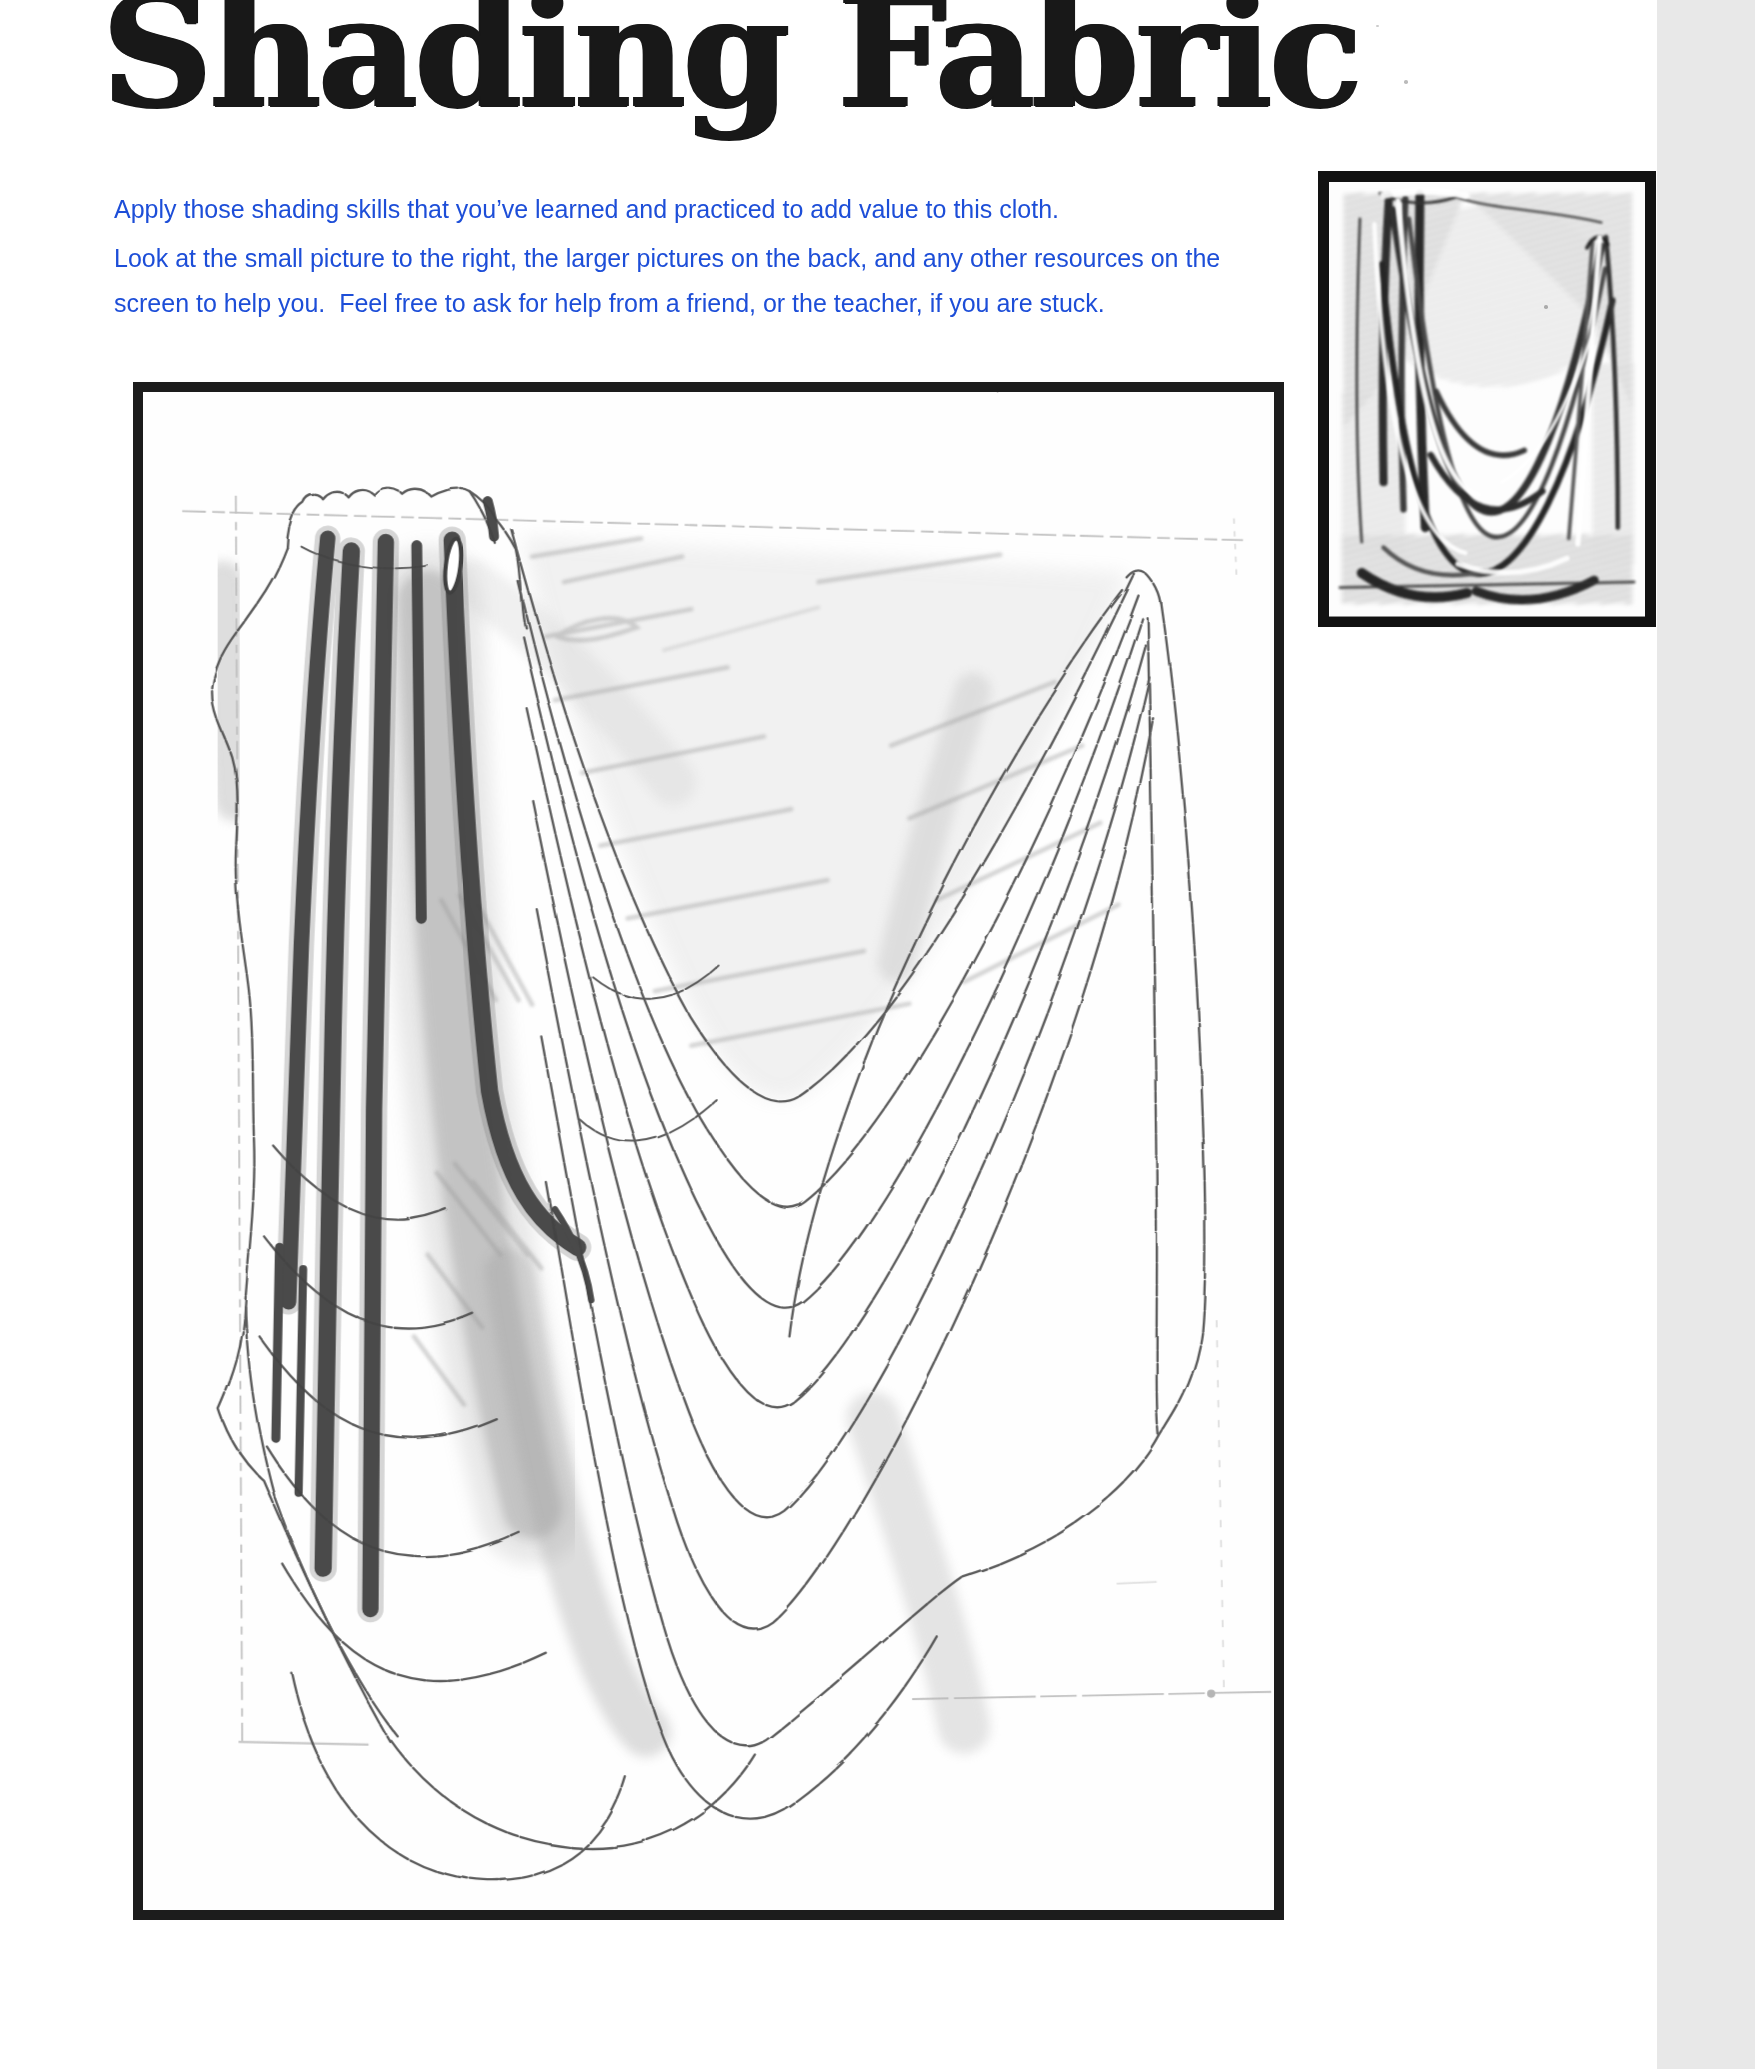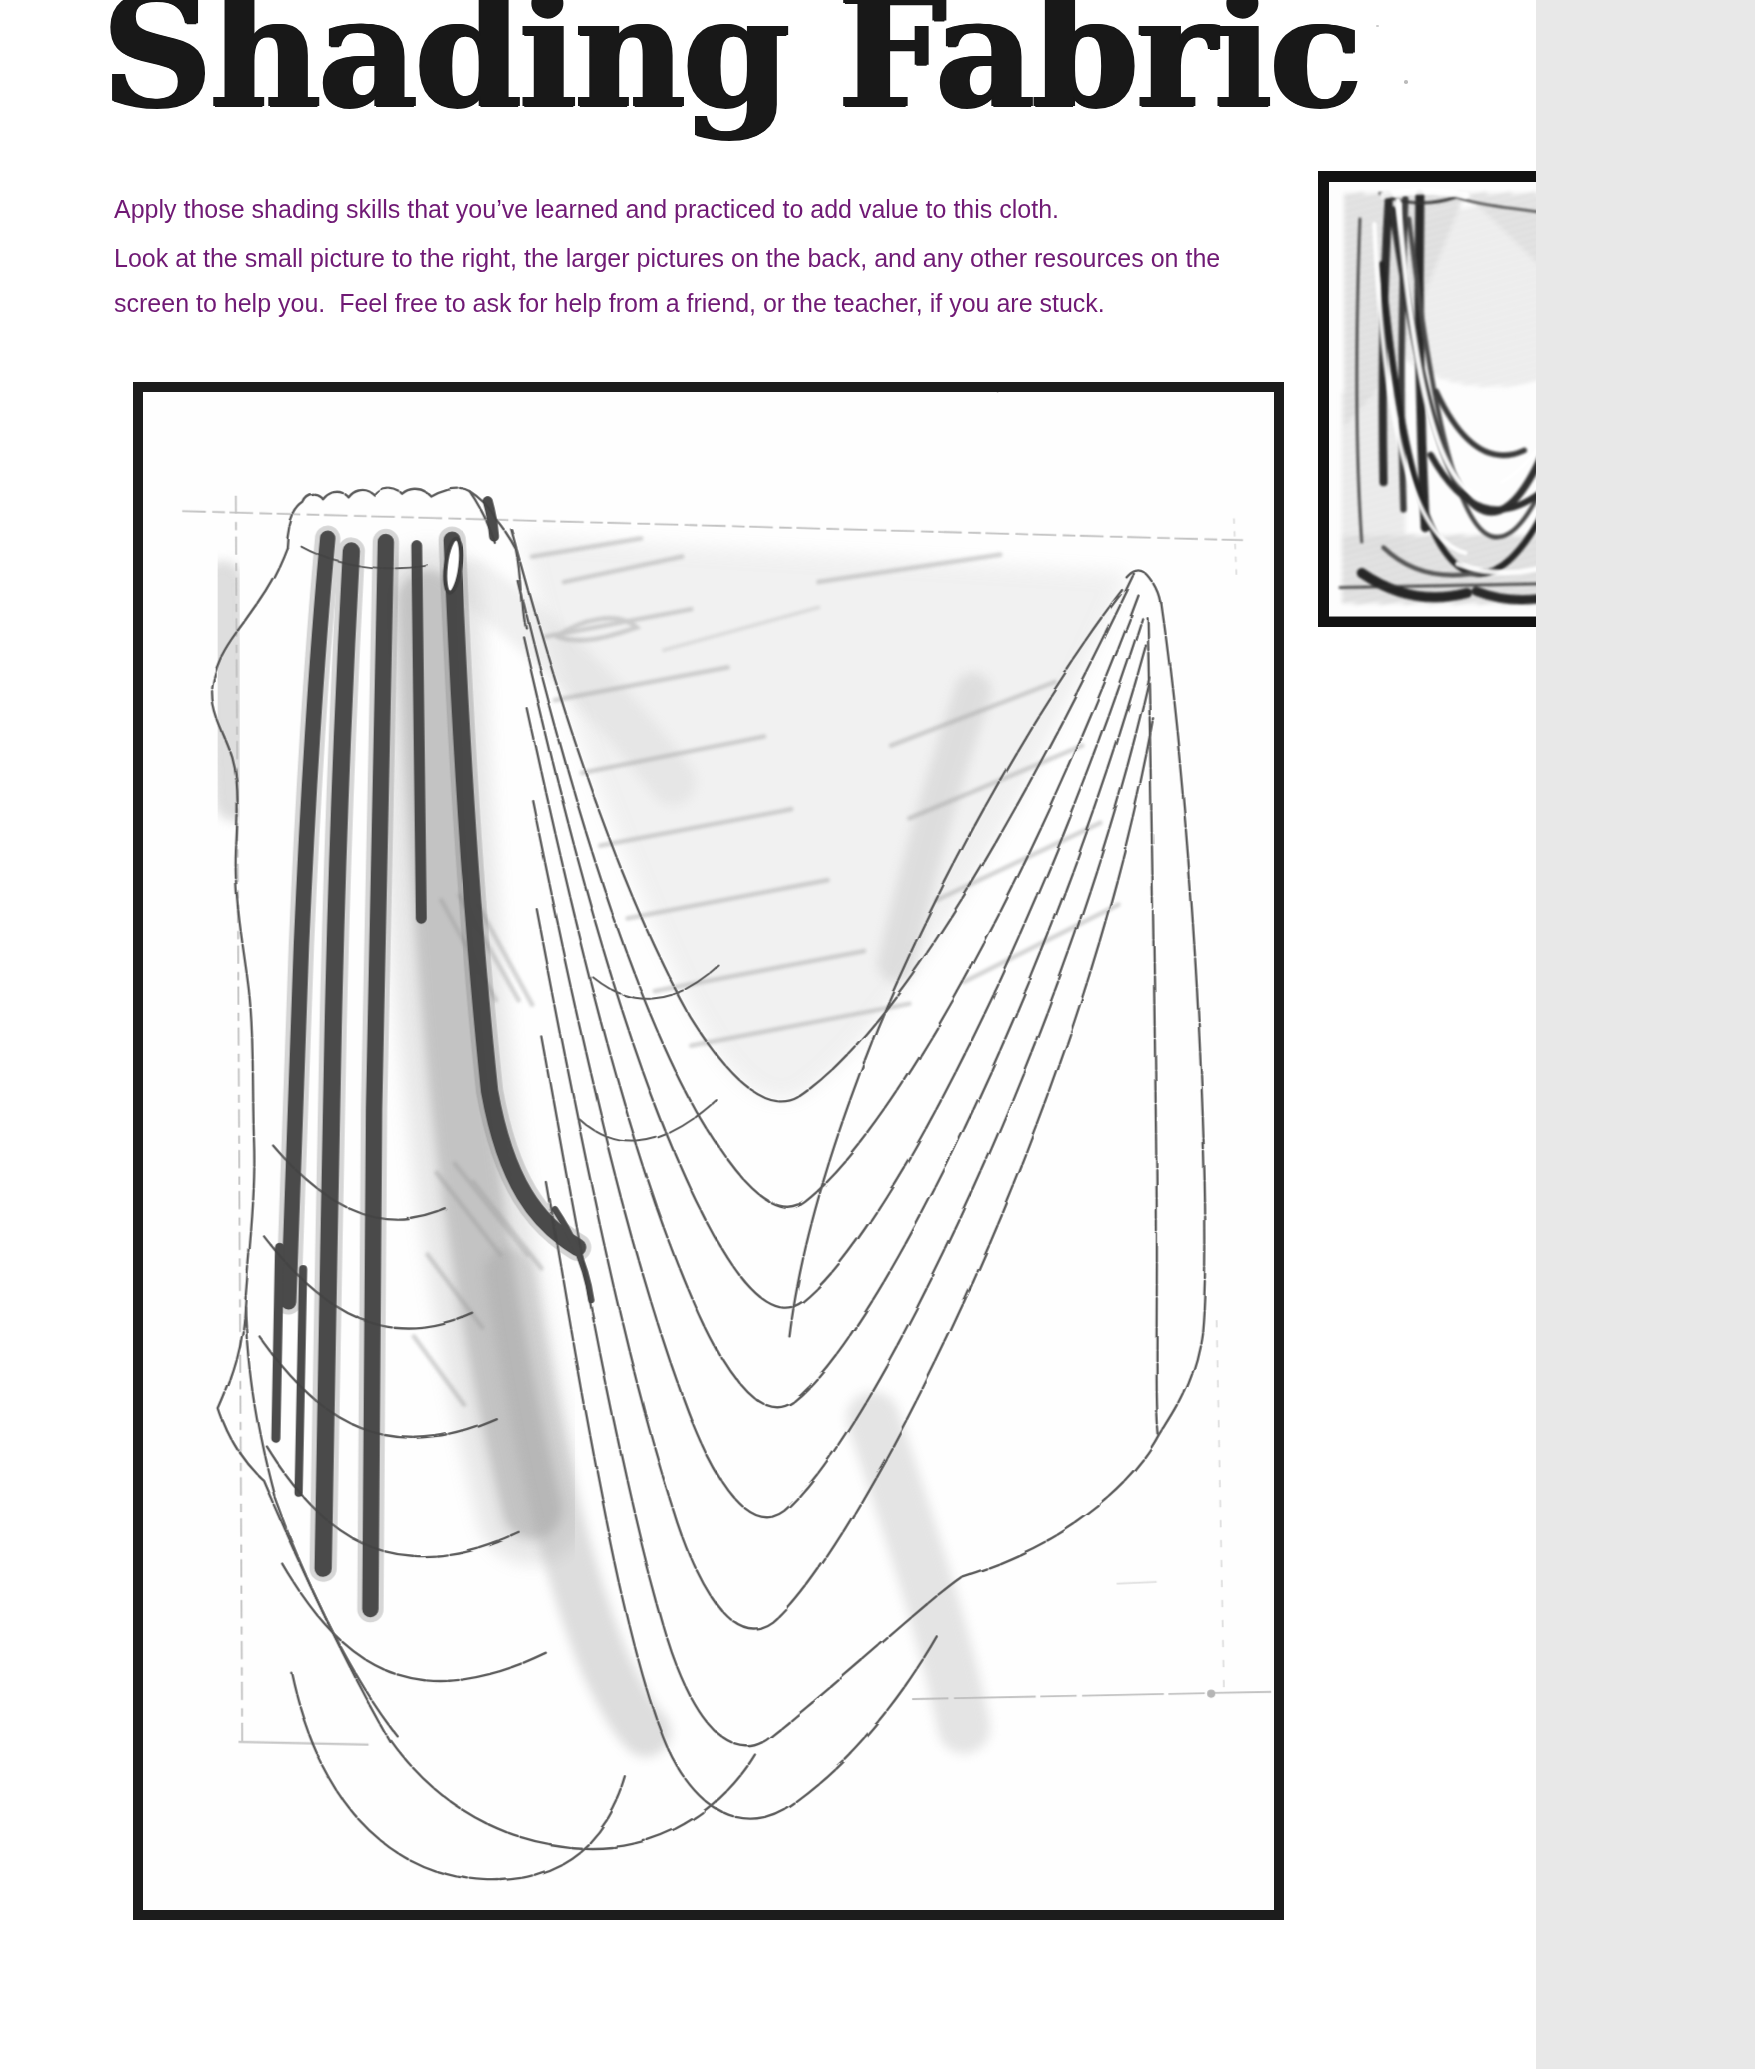--- a/index.html
+++ b/index.html
@@ -1,18 +1,18 @@
 <!DOCTYPE html>
 <html style="font-size:14.5px"><head>
 <meta charset="utf-8">
 <style>
   html,body{margin:0;padding:0;background:#e8e8e8;}
   .page{
     position:relative;
-    width:1536px;height:2069px;
+    width:1657px;height:2069px;
     background:#ffffff;
     overflow:hidden;
     font-family:"Liberation Sans",sans-serif;
     color:#1a1a1a;
   }
   .title{
     position:absolute;
     left:102px;top:-38px;
     font-family:"DejaVu Serif",serif;
     font-weight:bold;
@@ -21,21 +21,21 @@
     color:#181818;
     text-shadow:1.8px 0 0 #181818,-1.8px 0 0 #181818,0 0.9px 0 #181818;
     white-space:nowrap;
   }
   .body-text{
     position:absolute;
     left:114px;
     width:1114px;
     font-size:25px;
     line-height:1.8;
-    color:#701a75;
+    color:#1d4ed8;
     white-space:pre-wrap;
   }
   .p1{top:187px;}
   .p2{top:236px;}
   .main-frame{
     position:absolute;
     left:133px;top:382px;
     width:1151px;height:1538px;
     border:10px solid #1c1c1c;
     box-sizing:border-box;

